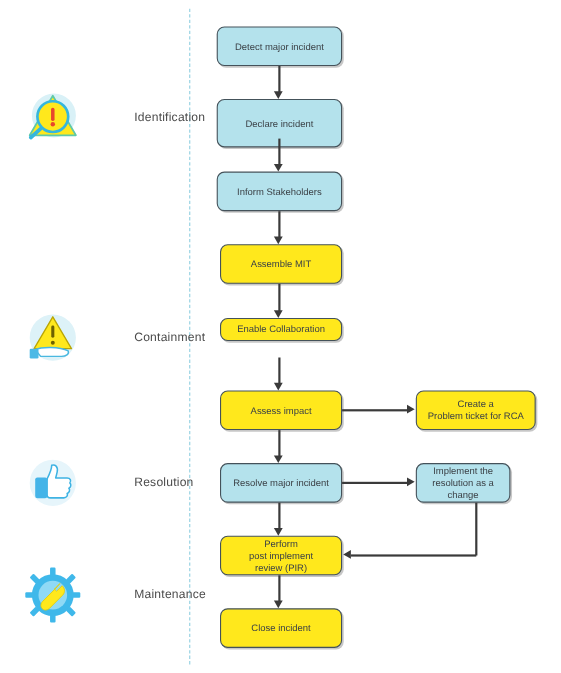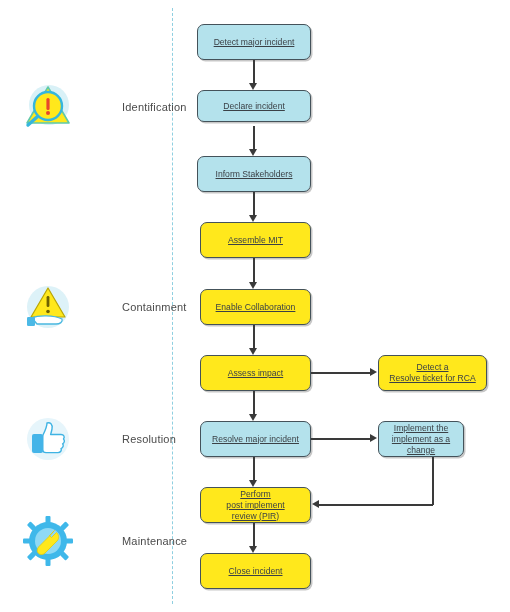--- a/index.html
+++ b/index.html
@@ -57,21 +57,20 @@
     border-radius: 7px;
     display: flex;
     align-items: center;
     justify-content: center;
     text-align: center;
     font-size: 8.6px;
     line-height: 11px;
     color: #3b4146;
     padding: 2px 5px;
     box-shadow: 1.5px 1.5px 0 rgba(0,0,0,0.22);
-    text-decoration: underline;
   }
   .node.blue { background: #b4e2ec; }
   .node.yellow { background: #ffe81c; }
   .node .txt { display: block; }
   
   .vline, .hline {
     position: absolute;
     background: #3a3a3a;
   }
   .vline { width: 1.6px; }
@@ -164,33 +163,33 @@
         <path d="M34.5 17.5 L29.5 22.5 L31.5 24.5 L36.5 19.5 C39 21.5 39.5 25.5 37 28 L25 40 C23 42 20 42 18.4 40.3 C16.7 38.6 16.8 35.7 18.8 33.7 L30.8 21.7 C33 19.4 33.4 18.2 34.5 17.5 Z" fill="#ffe81c" stroke="#e0cc10" stroke-width="0.8"></path>
       </svg>
     </div>
     <span class="phase-label">Maintenance</span>
   </div>
 
   <div class="node blue" style="left:197px; top:24px; width:114px; height:36px;">
     <span class="txt">Detect major incident</span>
   </div>
 
-  <div class="node blue" style="left:197px; top:90px; width:114px; height:32px;">
+  <div class="node blue" style="left:197px; top:90px; width:114px; height:44px;">
     <span class="txt">Declare incident</span>
   </div>
 
   <div class="node blue" style="left:197px; top:156px; width:114px; height:36px;">
     <span class="txt">Inform Stakeholders</span>
   </div>
 
   <div class="node yellow" style="left:200px; top:222px; width:111px; height:36px;text-align:center;">
     <span class="txt">Assemble MIT</span>
   </div>
 
-  <div class="node yellow" style="left:200px; top:289px; width:111px; height:36px;">
+  <div class="node yellow" style="left:200px; top:289px; width:111px; height:21px;">
     <span class="txt">Enable Collaboration</span>
   </div>
 
   <div class="node yellow" style="left:200px; top:355px; width:111px; height:36px;">
     <span class="txt">Assess impact</span>
   </div>
 
   <div class="node blue" style="left:200px; top:421px; width:111px; height:36px;">
     <span class="txt">Resolve major incident</span>
   </div>
@@ -202,29 +201,29 @@
       <span class="txt">review (PIR)</span>
     </div>
   </div>
 
   <div class="node yellow" style="left:200px; top:553px; width:111px; height:36px;">
     <span class="txt">Close incident</span>
   </div>
 
   <div class="node yellow" style="left:378px; top:355px; width:109px; height:36px;">
     <div>
-      <span class="txt">Detect a</span>
-      <span class="txt">Resolve ticket for RCA</span>
+      <span class="txt">Create a</span>
+      <span class="txt">Problem ticket for RCA</span>
     </div>
   </div>
 
   <div class="node blue" style="left:378px; top:421px; width:86px; height:36px;">
     <div>
       <span class="txt">Implement the</span>
-      <span class="txt">implement as a change</span>
+      <span class="txt">resolution as a change</span>
     </div>
   </div>
 
   <div class="vline" style="left:253px; top:60px; height:24px;"></div>
   <div class="arrow-down" style="left:249px; top:83px;"></div>
 
   <div class="vline" style="left:253px; top:126px; height:24px;"></div>
   <div class="arrow-down" style="left:249px; top:149px;"></div>
 
   <div class="vline" style="left:253px; top:192px; height:24px;"></div>

